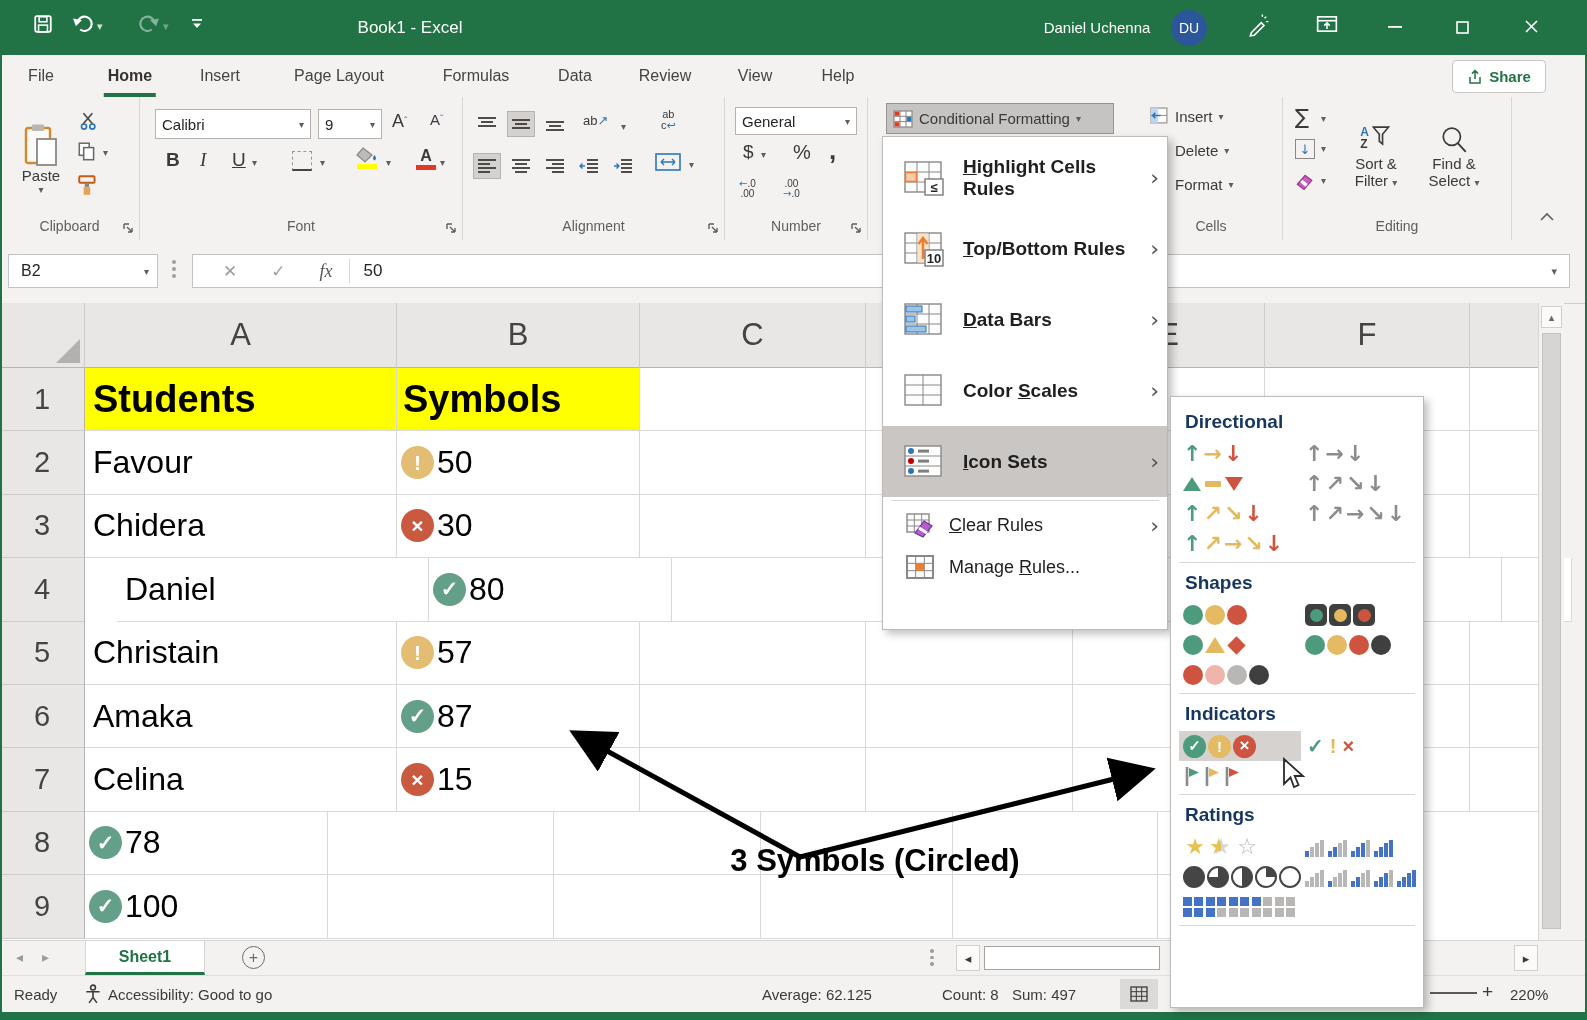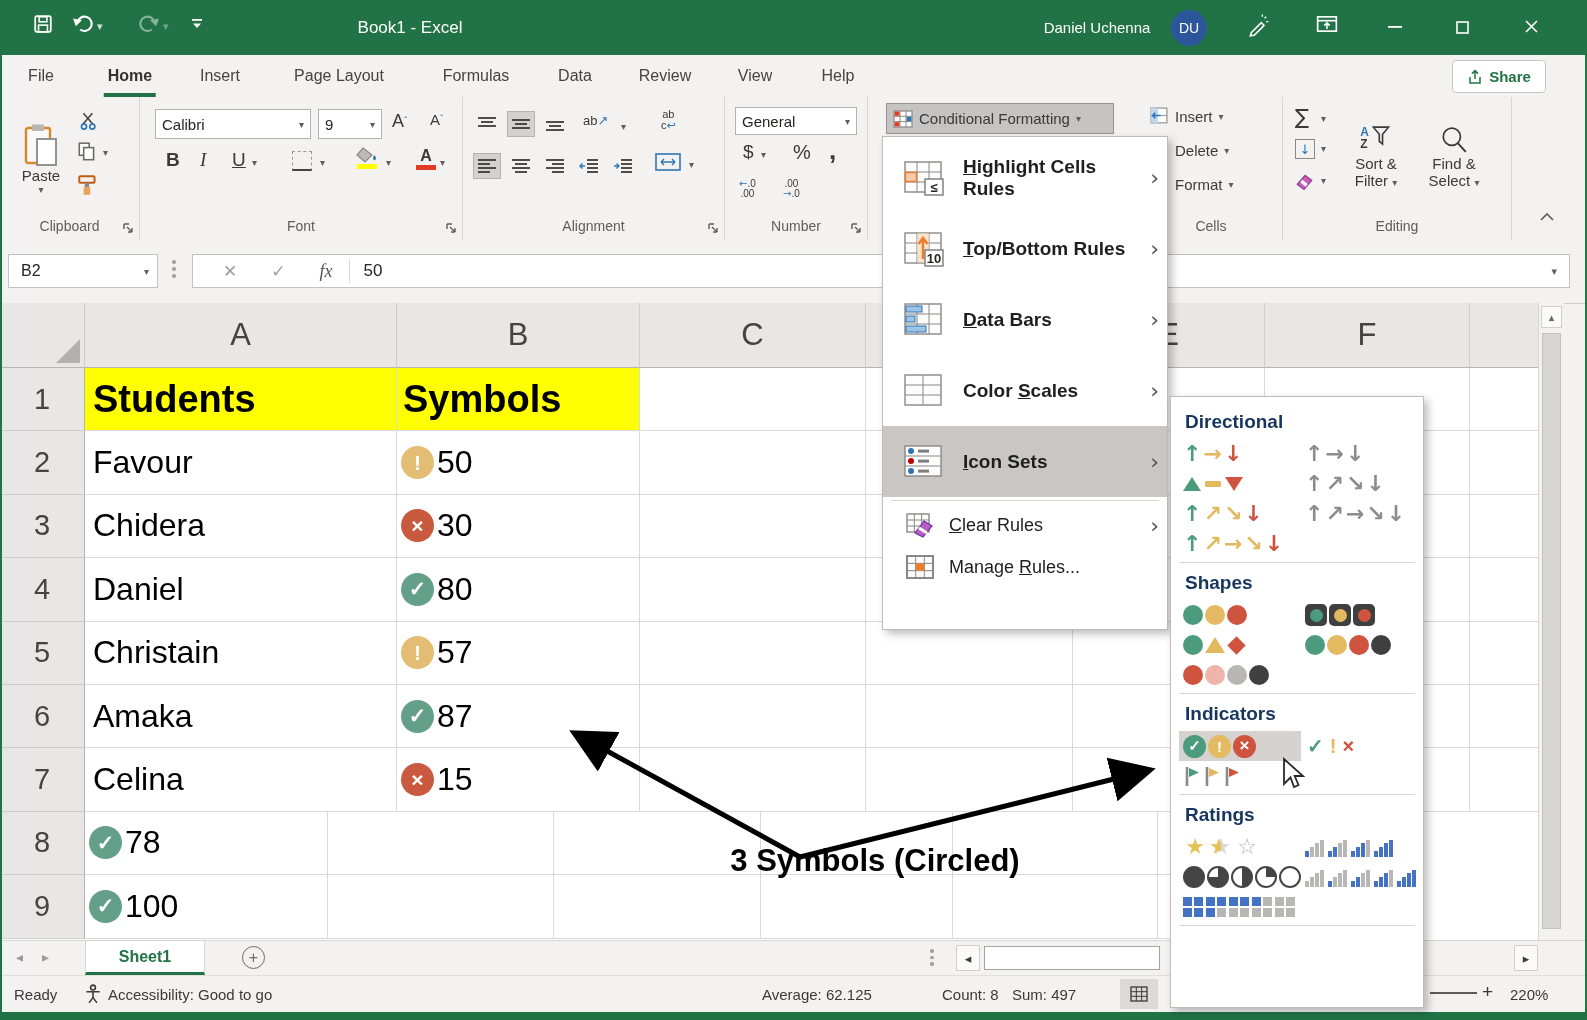--- a/index.html
+++ b/index.html
@@ -543,21 +543,21 @@
         <span>30</span>
       </div>
       <div class="cell" style="width: 226px; flex: 0 0 auto;"></div>
       <div class="cell" style="width: 207px; flex: 0 0 auto;"></div>
       <div class="cell" style="width: 192px; flex: 0 0 auto;"></div>
       <div class="cell" style="width: 205px; flex: 0 0 auto;"></div>
       <div class="cell" style="width: 70px; flex: 0 0 auto;"></div>
     </div>
     <div class="shrow" style="height: 63.4px;">
       <div class="rhcell" style="width: 85px; flex: 0 0 auto;">4</div>
-      <div class="cell" style="width: 312px; flex: 0 0 auto; padding-left: 8px;">Daniel</div>
+      <div class="cell" style="width: 312px; flex: 0 0 auto; padding-left: 8px; margin-left: 32px;">Daniel</div>
       <div class="cell" style="width: 243px; flex: 0 0 auto; padding-left: 4px;">
         <span class="cellicon ci-check">✓</span>
         <span>80</span>
       </div>
       <div class="cell" style="width: 226px; flex: 0 0 auto;"></div>
       <div class="cell" style="width: 207px; flex: 0 0 auto;"></div>
       <div class="cell" style="width: 192px; flex: 0 0 auto;"></div>
       <div class="cell" style="width: 205px; flex: 0 0 auto;"></div>
       <div class="cell" style="width: 70px; flex: 0 0 auto;"></div>
     </div>

